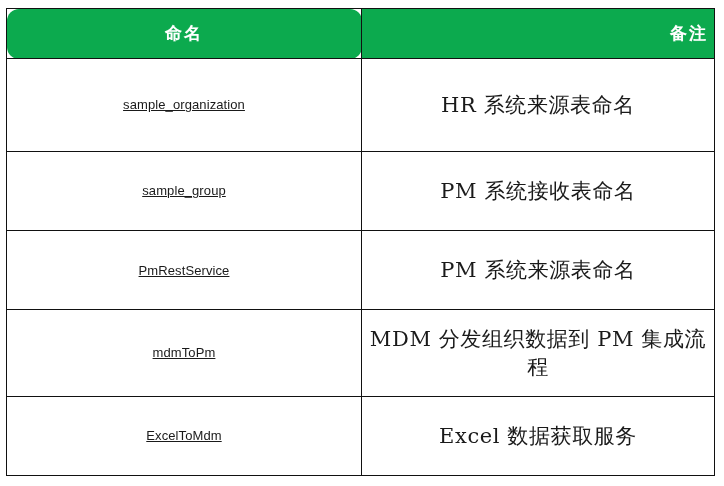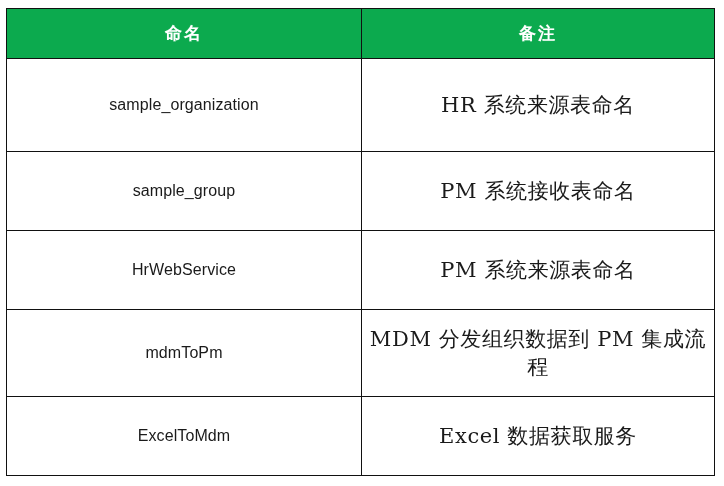--- a/index.html
+++ b/index.html
@@ -56,37 +56,38 @@
     color: #ffffff;
     height: 50px;
     border-color: #0a8f42;
     font-family: "DejaVu Serif", "Liberation Serif", serif;
     font-weight: 700;
     font-size: 17px;
     letter-spacing: 2px;
     text-shadow: 0 0 1px rgba(255,255,255,0.25);
   }
 
-  thead th.th-outer-left { border-left-color: #111111; }
+  thead th.th-outer-left { border-left-color: #111111; border-radius: 12px; }
   thead th.th-outer-right { border-right-color: #111111; }
   thead th { border-top-color: #111111; }
-  thead th.divider-left { border-left: 1.4px solid #0a8f42; }
+  thead th.divider-left { border-left: 1.4px solid #0a8f42; text-align: right; }
 
   tbody td {
     height: 52px;
     color: #1a1a1a;
     font-size: 15.5px;
   }
 
   tbody tr:first-child td { height: 61px; }
 
   td.cell-name {
     font-family: "Liberation Sans", "DejaVu Sans", sans-serif;
-    font-size: 16px;
+    font-size: 13px;
     letter-spacing: 0.1px;
+    text-decoration: underline;
   }
 
   td.cell-remark {
     font-family: "DejaVu Serif", "Liberation Serif", serif;
     font-size: 21px;
     letter-spacing: 0.6px;
   }
 </style>
 </head>
 <body>
@@ -107,21 +108,21 @@
       <tbody>
         <tr>
           <td class="cell-name">sample_organization</td>
           <td class="cell-remark">HR 系统来源表命名</td>
         </tr>
         <tr>
           <td class="cell-name">sample_group</td>
           <td class="cell-remark">PM 系统接收表命名</td>
         </tr>
         <tr>
-          <td class="cell-name">HrWebService</td>
+          <td class="cell-name">PmRestService</td>
           <td class="cell-remark">PM 系统来源表命名</td>
         </tr>
         <tr>
           <td class="cell-name">mdmToPm</td>
           <td class="cell-remark">MDM 分发组织数据到 PM 集成流程</td>
         </tr>
         <tr>
           <td class="cell-name">ExcelToMdm</td>
           <td class="cell-remark">Excel 数据获取服务</td>
         </tr>

